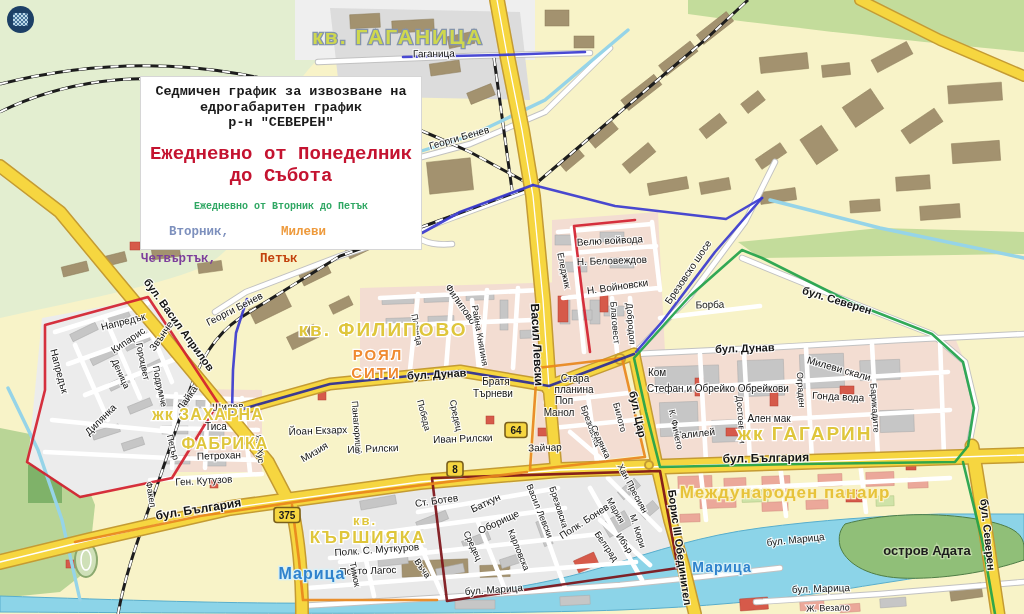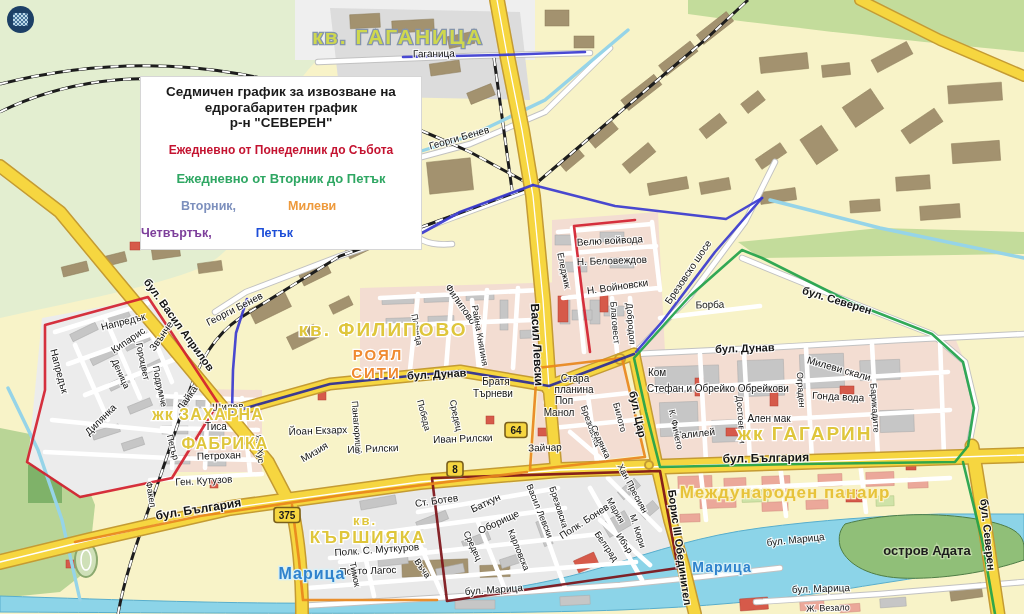--- a/index.html
+++ b/index.html
@@ -2,31 +2,31 @@
 <html><head>
 <meta charset="utf-8">
 <style>
   html,body{margin:0;padding:0;background:#e8e8e8;}
   #stage{position:relative;width:1024px;height:614px;overflow:hidden;background:#f8f3c8;
          font-family:"Liberation Sans",sans-serif;}
   #map{position:absolute;left:0;top:0;}
   svg text{font-family:"Liberation Sans",sans-serif;}
   
   .legend{position:absolute;left:140px;top:76px;width:280px;height:172px;background:#ffffff;
-          border:1px solid #d6d6d6;z-index:5;font-family:Liberation Sans, sans-serif;
+          border:1px solid #d6d6d6;z-index:5;font-family:Liberation Mono, monospace;
           text-align:center;}
   .lg-title{font-weight:bold;color:#1a1a1a;font-size:13.5px;line-height:15.5px;margin-top:7px;}
-  .lg-red{color:#c41330;font-weight:bold;font-size:12px;margin-top:12px;}
-  .lg-green{color:#2fa763;font-weight:bold;font-size:13px;margin-top:14px;}
-  .lg-days{display:flex;font-weight:bold;font-size:12.5px;margin-top:13px;padding-left:40px;}
+  .lg-red{color:#c41330;font-weight:bold;font-size:19px;margin-top:12px;}
+  .lg-green{color:#2fa763;font-weight:bold;font-size:10px;margin-top:14px;}
+  .lg-days{display:flex;font-weight:bold;font-size:12.5px;margin-top:13px;padding-left:28px;}
   .lg-days2{display:flex;font-weight:bold;font-size:12.5px;margin-top:13px;}
   .c-tue{color:#7d90bd;margin-right:52px;}
   .c-wed{color:#ee9a3c;}
   .c-thu{color:#7d3f9b;margin-right:44px;}
-  .c-fri{color:#1d4ed8;}
+  .c-fri{color:#c2410c;}
   
   .ctl{position:absolute;left:7px;top:6px;width:27px;height:27px;border-radius:50%;
        background:#1d4066;display:flex;align-items:center;justify-content:center;z-index:6;cursor:pointer;}
   .ctl .chk{width:15px;height:13px;border-radius:2px;
        background:repeating-conic-gradient(#bcd8e8 0 25%, #49759c 0 50%);background-size:4px 4px;}
   
   .mrc{fill:none;stroke:#c2c2c2;stroke-width:6.5;stroke-linecap:round;stroke-linejoin:round;}
   .mr {fill:none;stroke:#ffffff;stroke-width:4.6;stroke-linecap:round;stroke-linejoin:round;}
   .yc {fill:none;stroke:#c49b33;stroke-linecap:round;stroke-linejoin:round;}
   .yf {fill:none;stroke:#f6d640;stroke-linecap:round;stroke-linejoin:round;}

